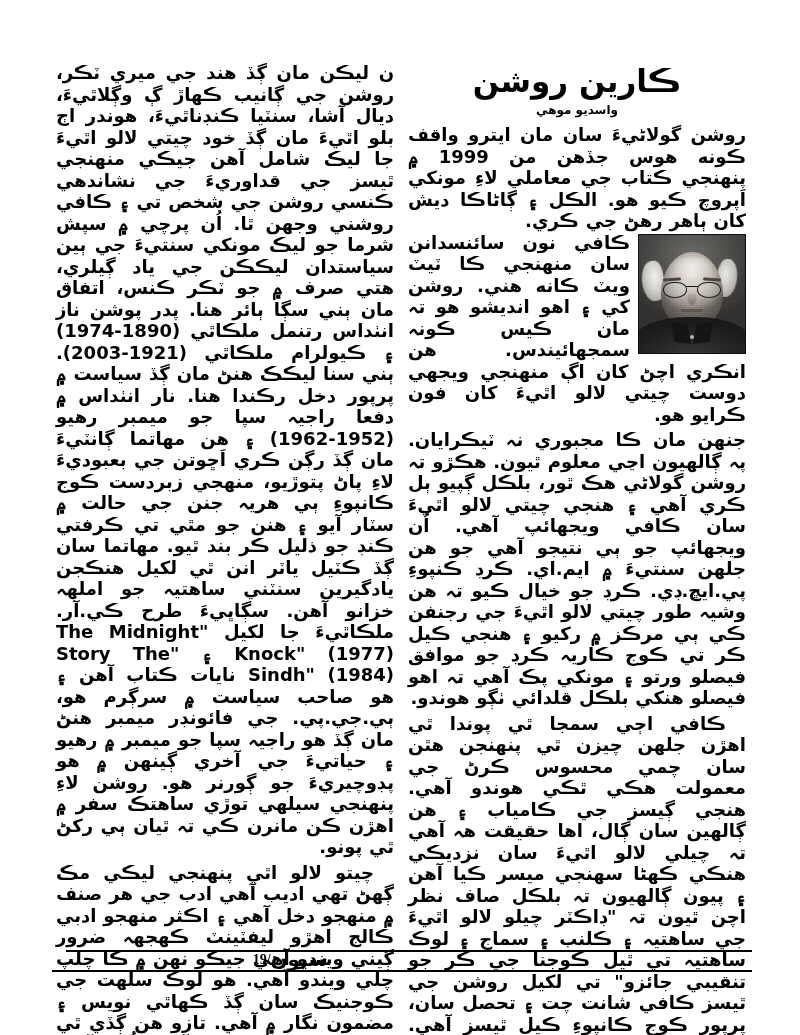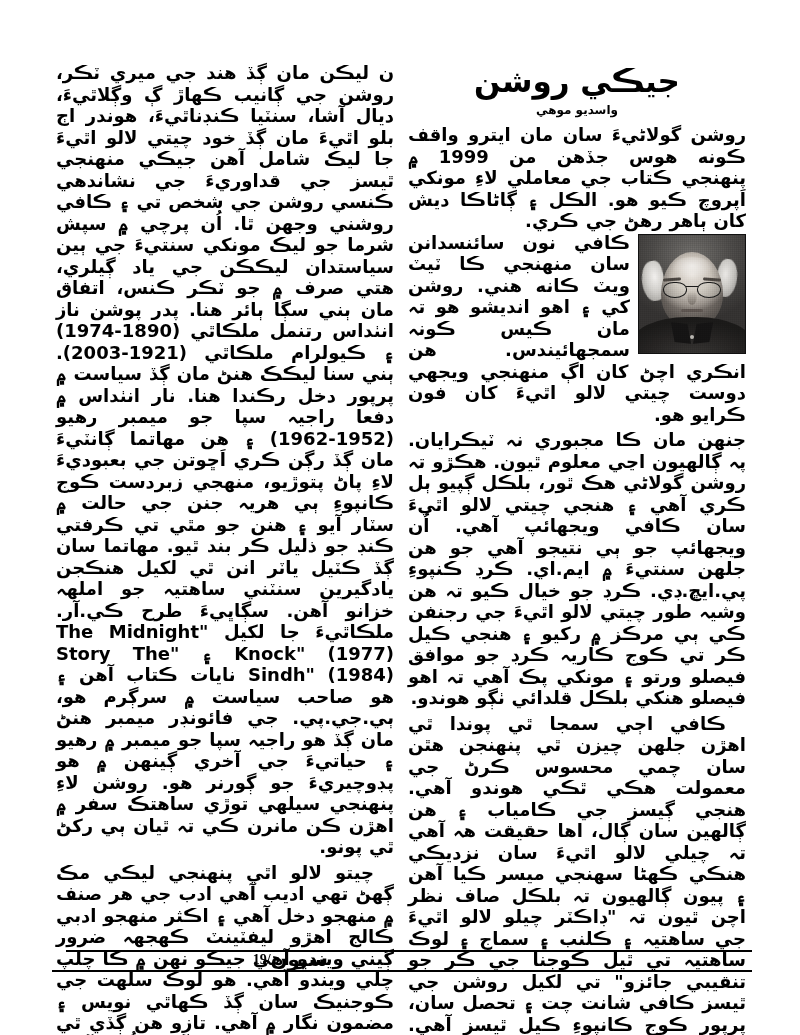--- a/index.html
+++ b/index.html
@@ -246,21 +246,21 @@
 </head>
 <body>
 
 <div class="page">
 
   <div class="content-frame">
     <div class="columns">
 
       <div class="col col-right">
 
-        <h1 class="headline">جيڪي روشن</h1>
+        <h1 class="headline">ڪارين روشن</h1>
 
         <div class="byline">واسديو موهي</div>
 
         <p class="para">روشن گولاڻيءَ سان مان ايترو واقف ڪونه هوس جڏهن من 1999 ۾ پنهنجي ڪتاب جي معاملي لاءِ مونکي اَپروچ ڪيو هو. الڪل ۽ ڳاڻاڪا ديش کان ٻاهر رهڻ جي ڪري.</p>
 
         <div class="photo-wrap">
           <div class="photo">
             <div class="bg"></div>
             <div class="hair-l"></div>
             <div class="hair-r"></div>

